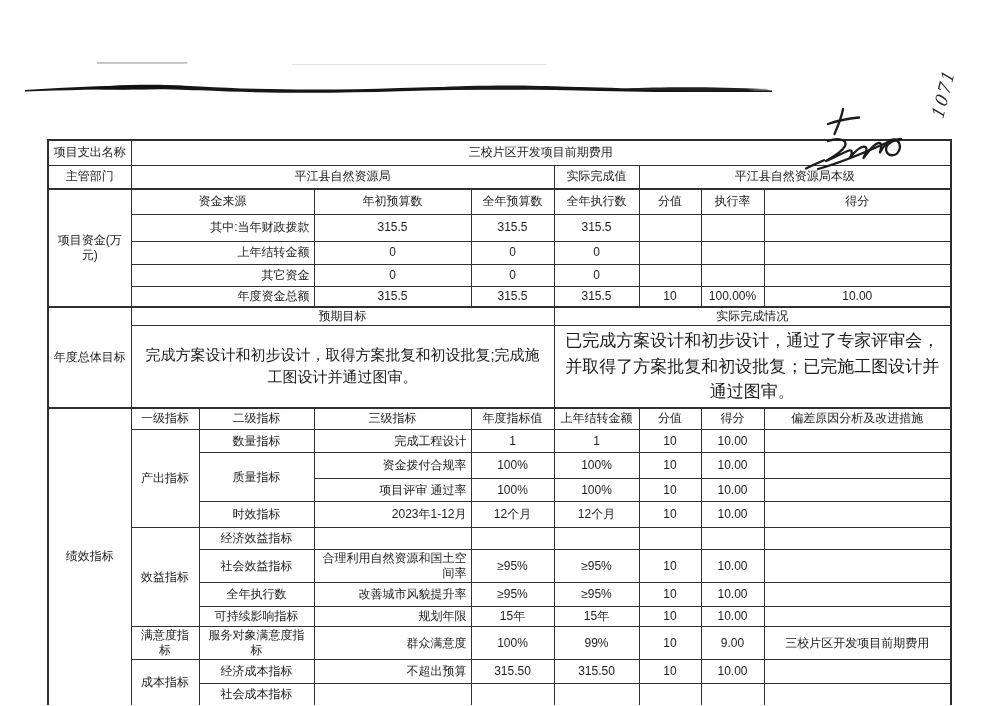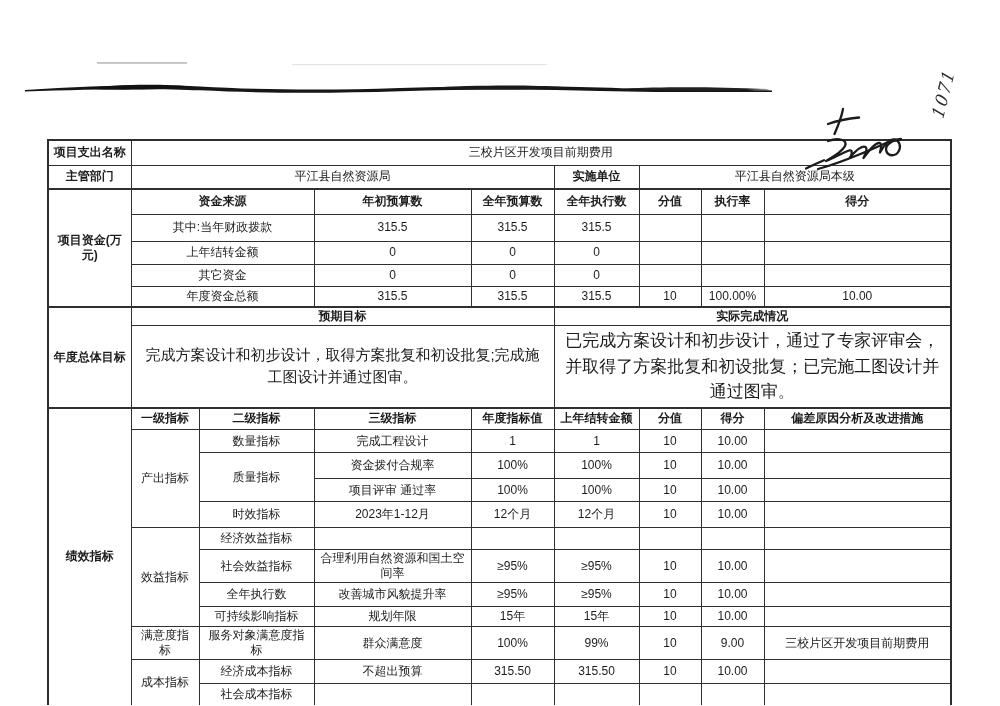--- a/index.html
+++ b/index.html
@@ -14,22 +14,22 @@
   table.main{
     position:absolute;left:47px;top:139px;width:903px;
     border-collapse:collapse;table-layout:fixed;
     border:2px solid #2d2d2d;border-bottom:none;z-index:2;
   }
   td{
     border:1.4px solid #303030;padding:1px 4px;font-size:12px;
     vertical-align:middle;text-align:center;overflow:hidden;
     line-height:1.25;
   }
-  td.hd{font-weight:bold;}
-  td.l{text-align:center;}
+  td.hd{font-weight:normal;}
+  td.l{text-align:right;}
   tr.sect td{border-top-width:2.2px;}
   tr.last td,td.nobot{border-bottom:none;}
   td.goal{font-size:17px;line-height:1.5;padding:2px 8px;}
   td.goal-l{font-size:15px;}
 
   
   .artifact-svg{position:absolute;left:0;top:0;z-index:1;pointer-events:none;}
   .signature-svg{position:absolute;left:0;top:0;z-index:5;pointer-events:none;}
   .corner-number{
     position:absolute;left:928px;top:114px;z-index:4;
@@ -80,21 +80,21 @@
 
     <tbody>
         <tr style="height:25px">
       <td class="hd">项目支出名称</td>
       <td colspan="8">三校片区开发项目前期费用</td>
     </tr>
 
     <tr style="height:24px">
       <td class="hd">主管部门</td>
       <td colspan="4">平江县自然资源局</td>
-      <td class="hd">实施单位</td>
+      <td class="hd">实际完成值</td>
       <td colspan="3">平江县自然资源局本级</td>
     </tr>
 
     <tr class="sect" style="height:25px">
       <td class="hd" rowspan="5">项目资金(万元)</td>
       <td class="hd" colspan="2">资金来源</td>
       <td class="hd">年初预算数</td>
       <td class="hd">全年预算数</td>
       <td class="hd">全年执行数</td>
       <td class="hd">分值</td>

